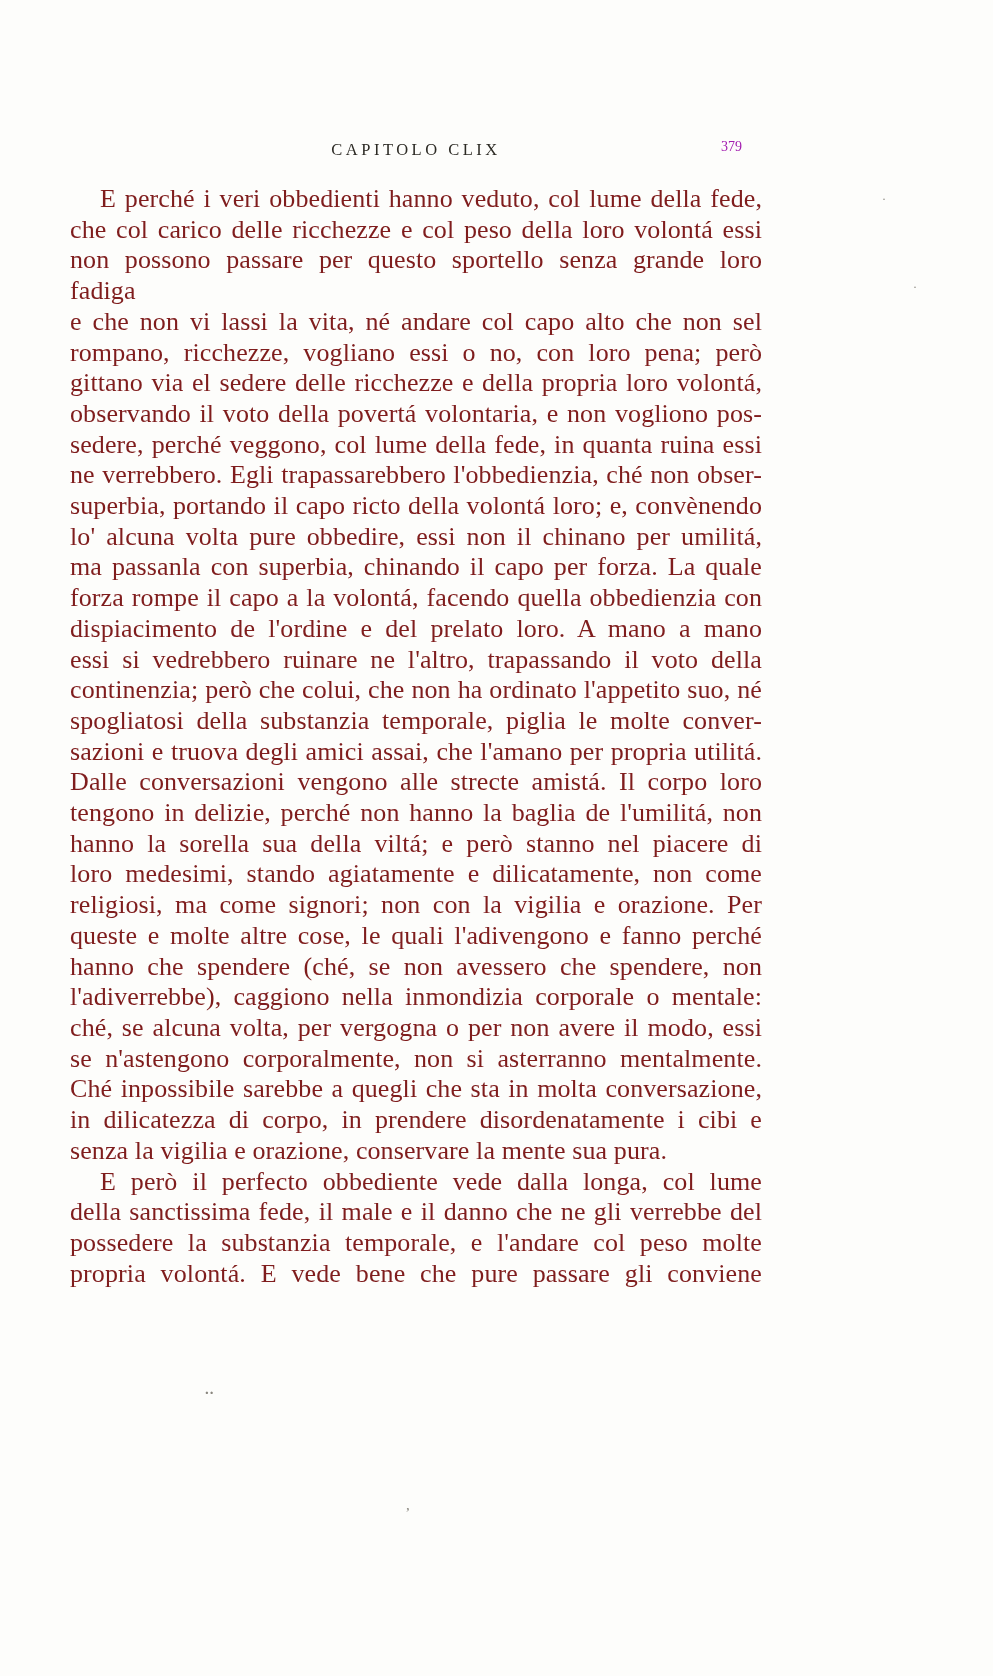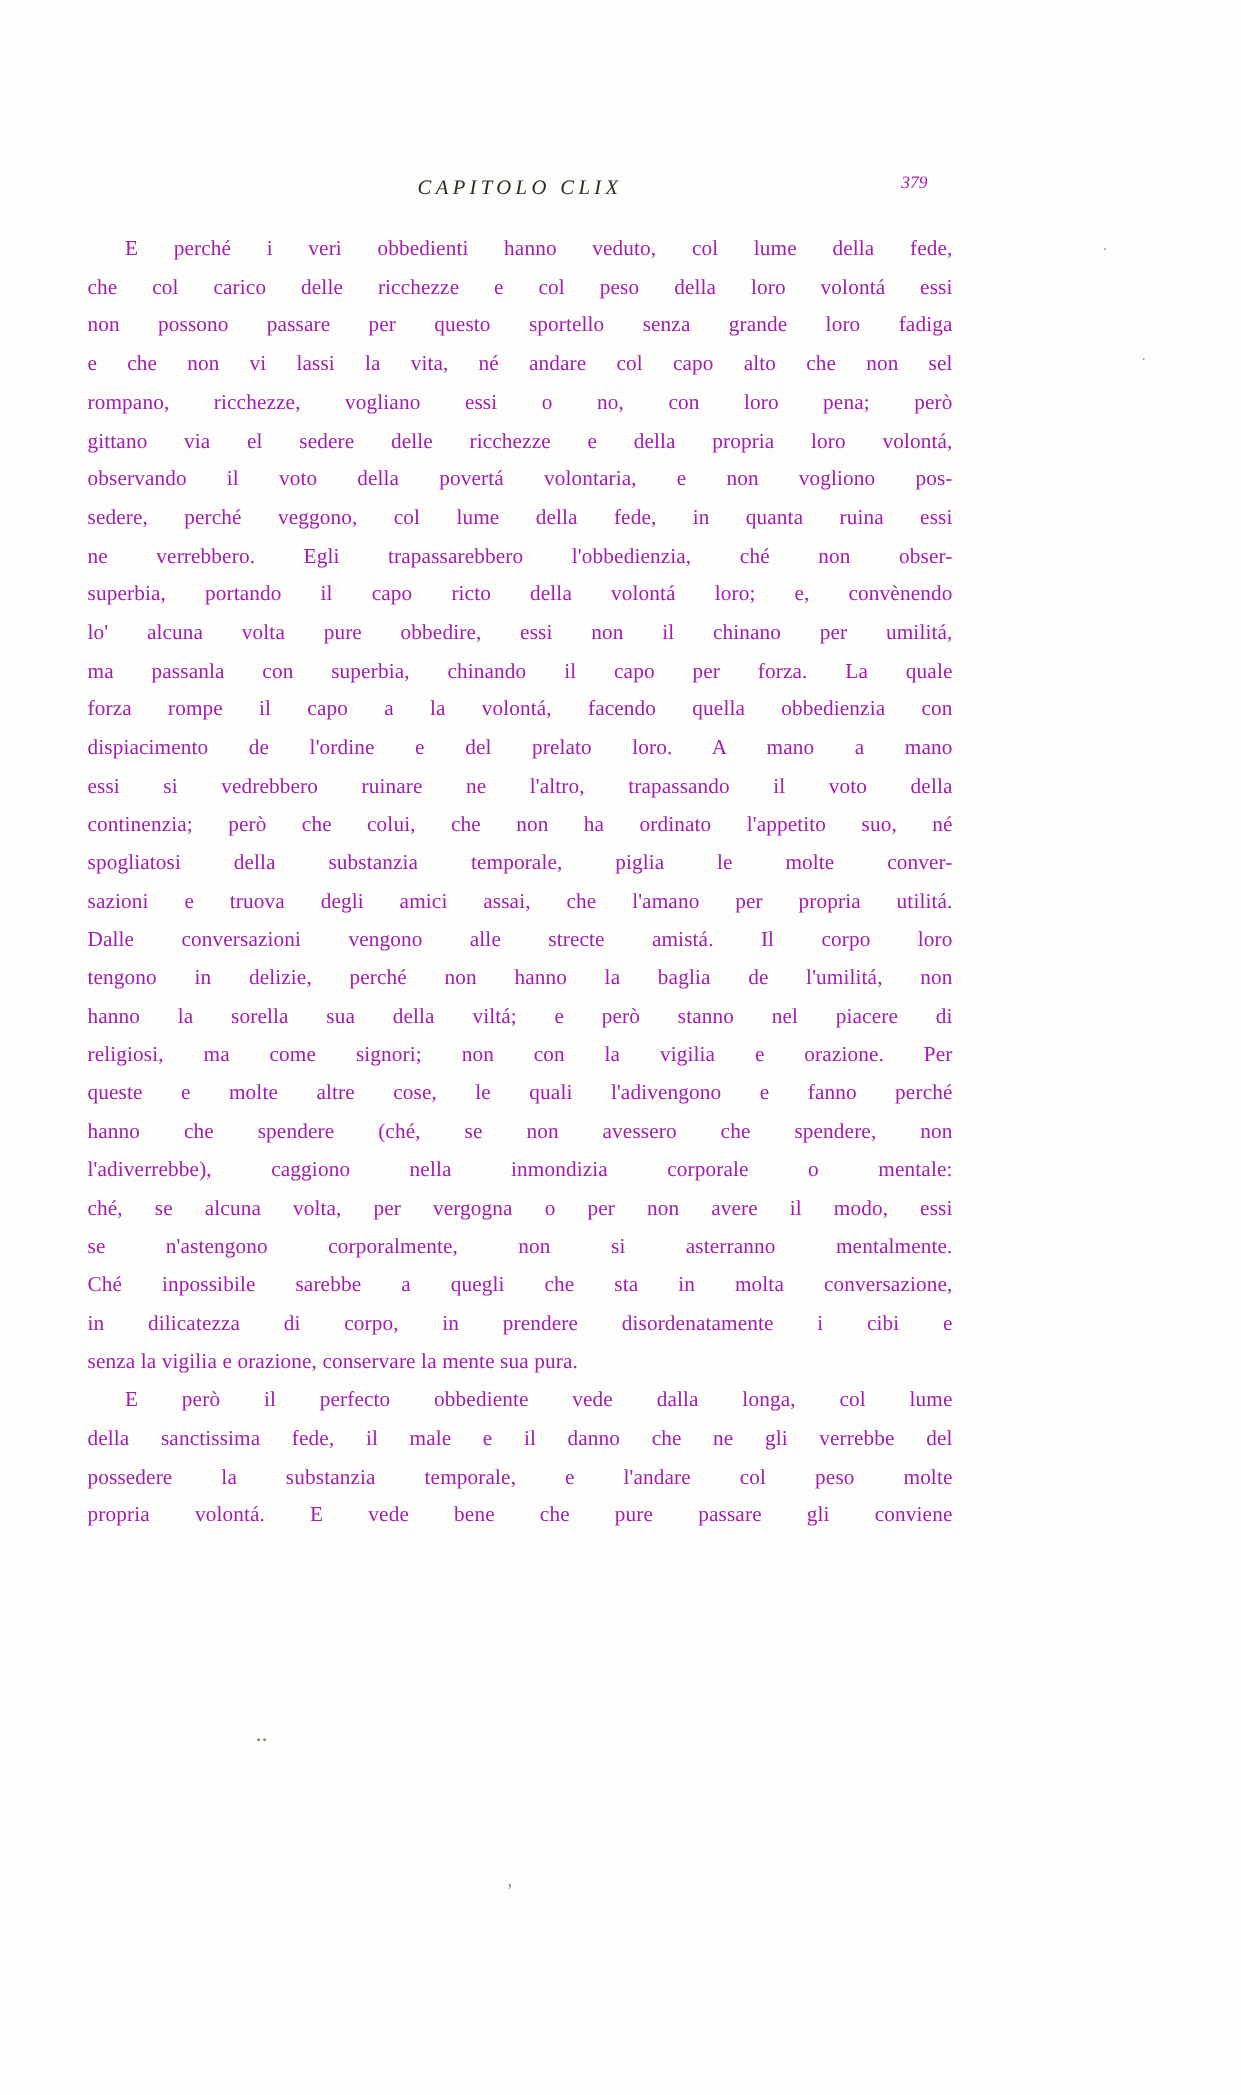--- a/index.html
+++ b/index.html
@@ -15,21 +15,20 @@
     background: #fdfdfb;
     color: #222019;
     overflow: hidden;
   }
   .running-head {
     position: absolute;
     top: 140px;
     left: 70px;
     width: 692px;
     height: 24px;
-    font-style: italic;
   }
   .chapter-title {
     position: absolute;
     left: 0;
     right: 0;
     text-align: center;
     font-size: 16.5px;
     letter-spacing: 3.5px;
     color: #2c2a24;
   }
@@ -38,24 +37,24 @@
     right: 20px;
     top: -1px;
     font-size: 14px;
     color: #a21caf;
   }
   .text-block {
     position: absolute;
     top: 184px;
     left: 70px;
     width: 692px;
-    font-size: 17px;
+    font-size: 26px;
     line-height: 30.7px;
     letter-spacing: 0.1px;
-    color: #a21caf;
+    color: #7f1d1d;
   }
   .paragraph { margin: 0; }
   .text-line {
     text-align: justify;
     text-align-last: justify;
     white-space: normal;
   }
   .paragraph .text-line.first { text-indent: 30px; }
   .paragraph .text-line.last { text-align-last: left; }
   .paragraph.justify-last .text-line.last { text-align-last: justify; }
@@ -96,20 +95,21 @@
         <div class="text-line">ma passanla con superbia, chinando il capo per forza. La quale</div>
         <div class="text-line">forza rompe il capo a la volontá, facendo quella obbedienzia con</div>
         <div class="text-line">dispiacimento de l'ordine e del prelato loro. A mano a mano</div>
         <div class="text-line">essi si vedrebbero ruinare ne l'altro, trapassando il voto della</div>
         <div class="text-line">continenzia; però che colui, che non ha ordinato l'appetito suo, né</div>
         <div class="text-line">spogliatosi della substanzia temporale, piglia le molte conver-</div>
         <div class="text-line">sazioni e truova degli amici assai, che l'amano per propria utilitá.</div>
         <div class="text-line">Dalle conversazioni vengono alle strecte amistá. Il corpo loro</div>
         <div class="text-line">tengono in delizie, perché non hanno la baglia de l'umilitá, non</div>
         <div class="text-line">hanno la sorella sua della viltá; e però stanno nel piacere di</div>
+        <div class="text-line">loro medesimi, stando agiatamente e dilicatamente, non come</div>
         <div class="text-line">religiosi, ma come signori; non con la vigilia e orazione. Per</div>
         <div class="text-line">queste e molte altre cose, le quali l'adivengono e fanno perché</div>
         <div class="text-line">hanno che spendere (ché, se non avessero che spendere, non</div>
         <div class="text-line">l'adiverrebbe), caggiono nella inmondizia corporale o mentale:</div>
         <div class="text-line">ché, se alcuna volta, per vergogna o per non avere il modo, essi</div>
         <div class="text-line">se n'astengono corporalmente, non si asterranno mentalmente.</div>
         <div class="text-line">Ché inpossibile sarebbe a quegli che sta in molta conversazione,</div>
         <div class="text-line">in dilicatezza di corpo, in prendere disordenatamente i cibi e</div>
         <div class="text-line last">senza la vigilia e orazione, conservare la mente sua pura.</div>
       </div>

